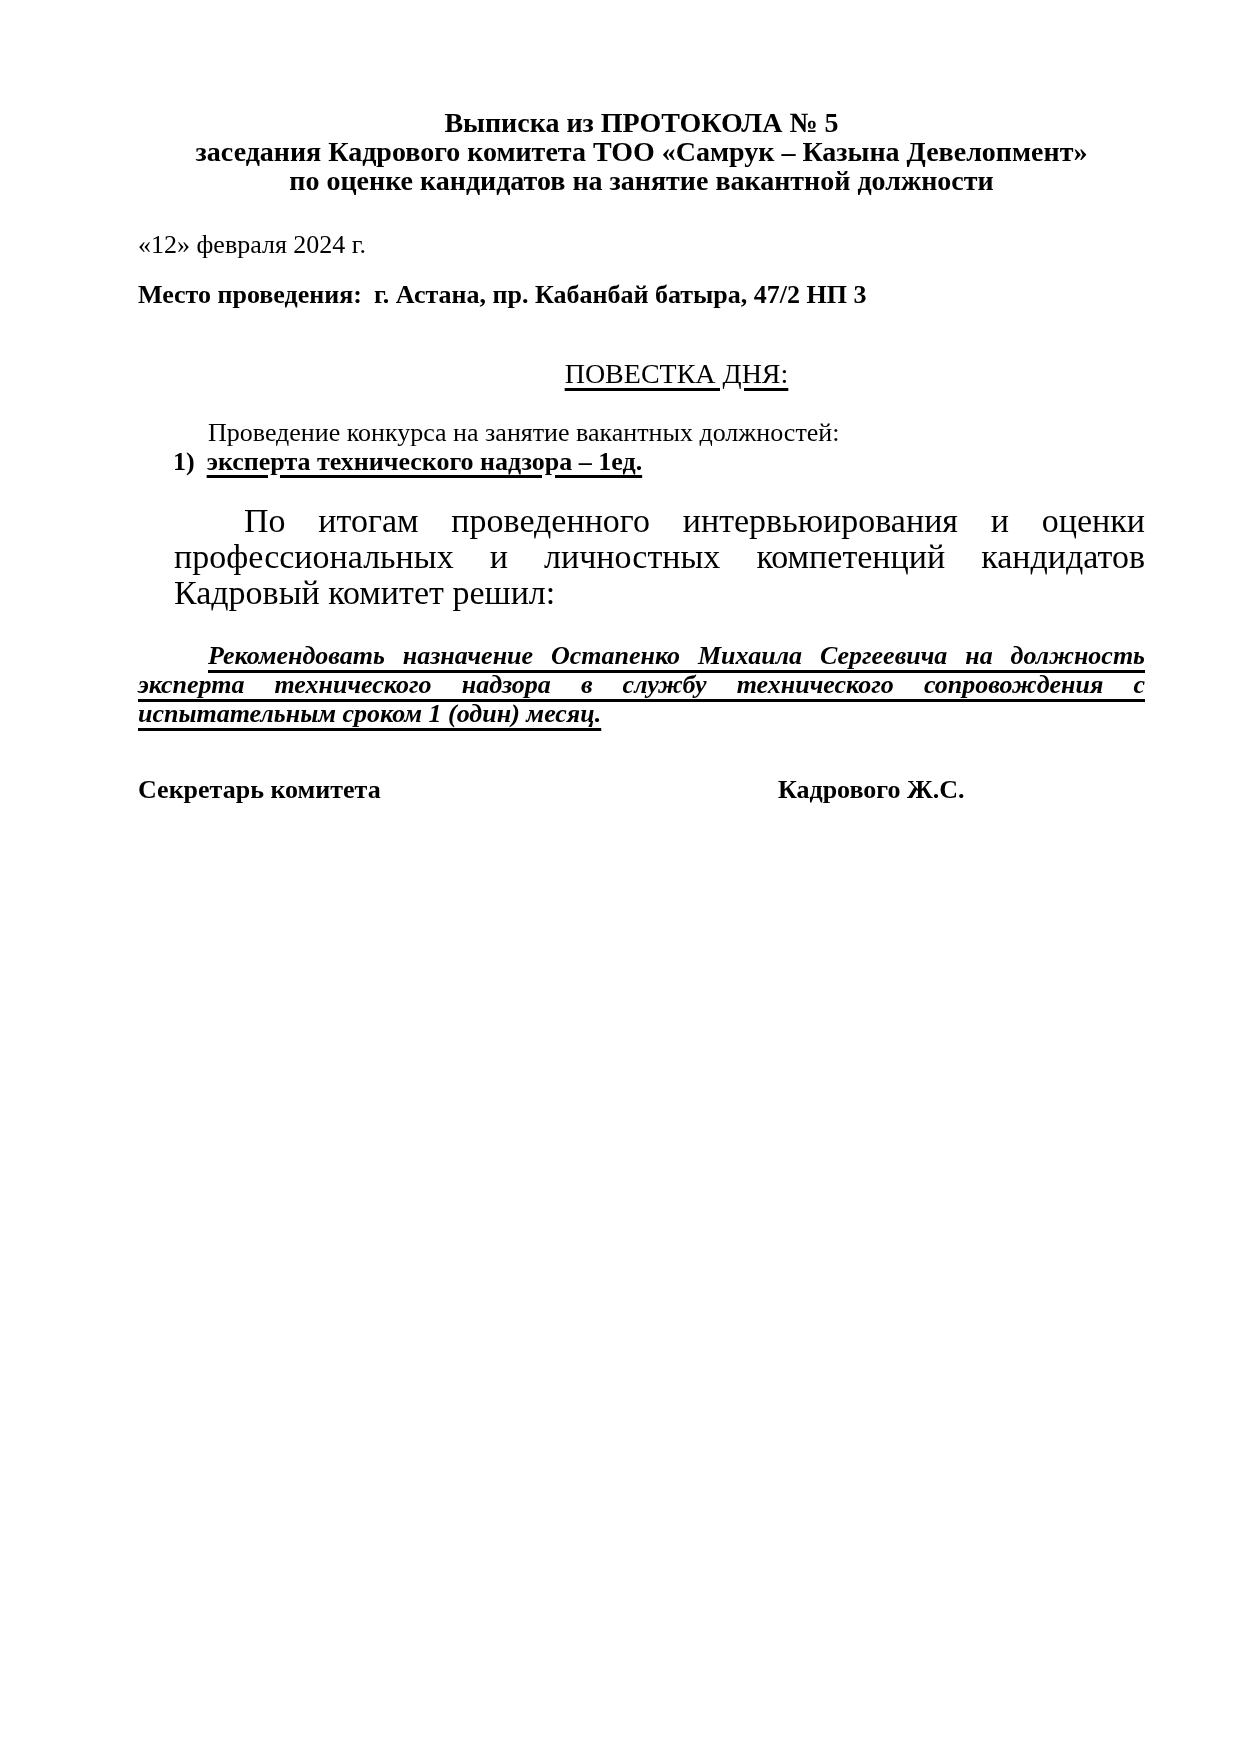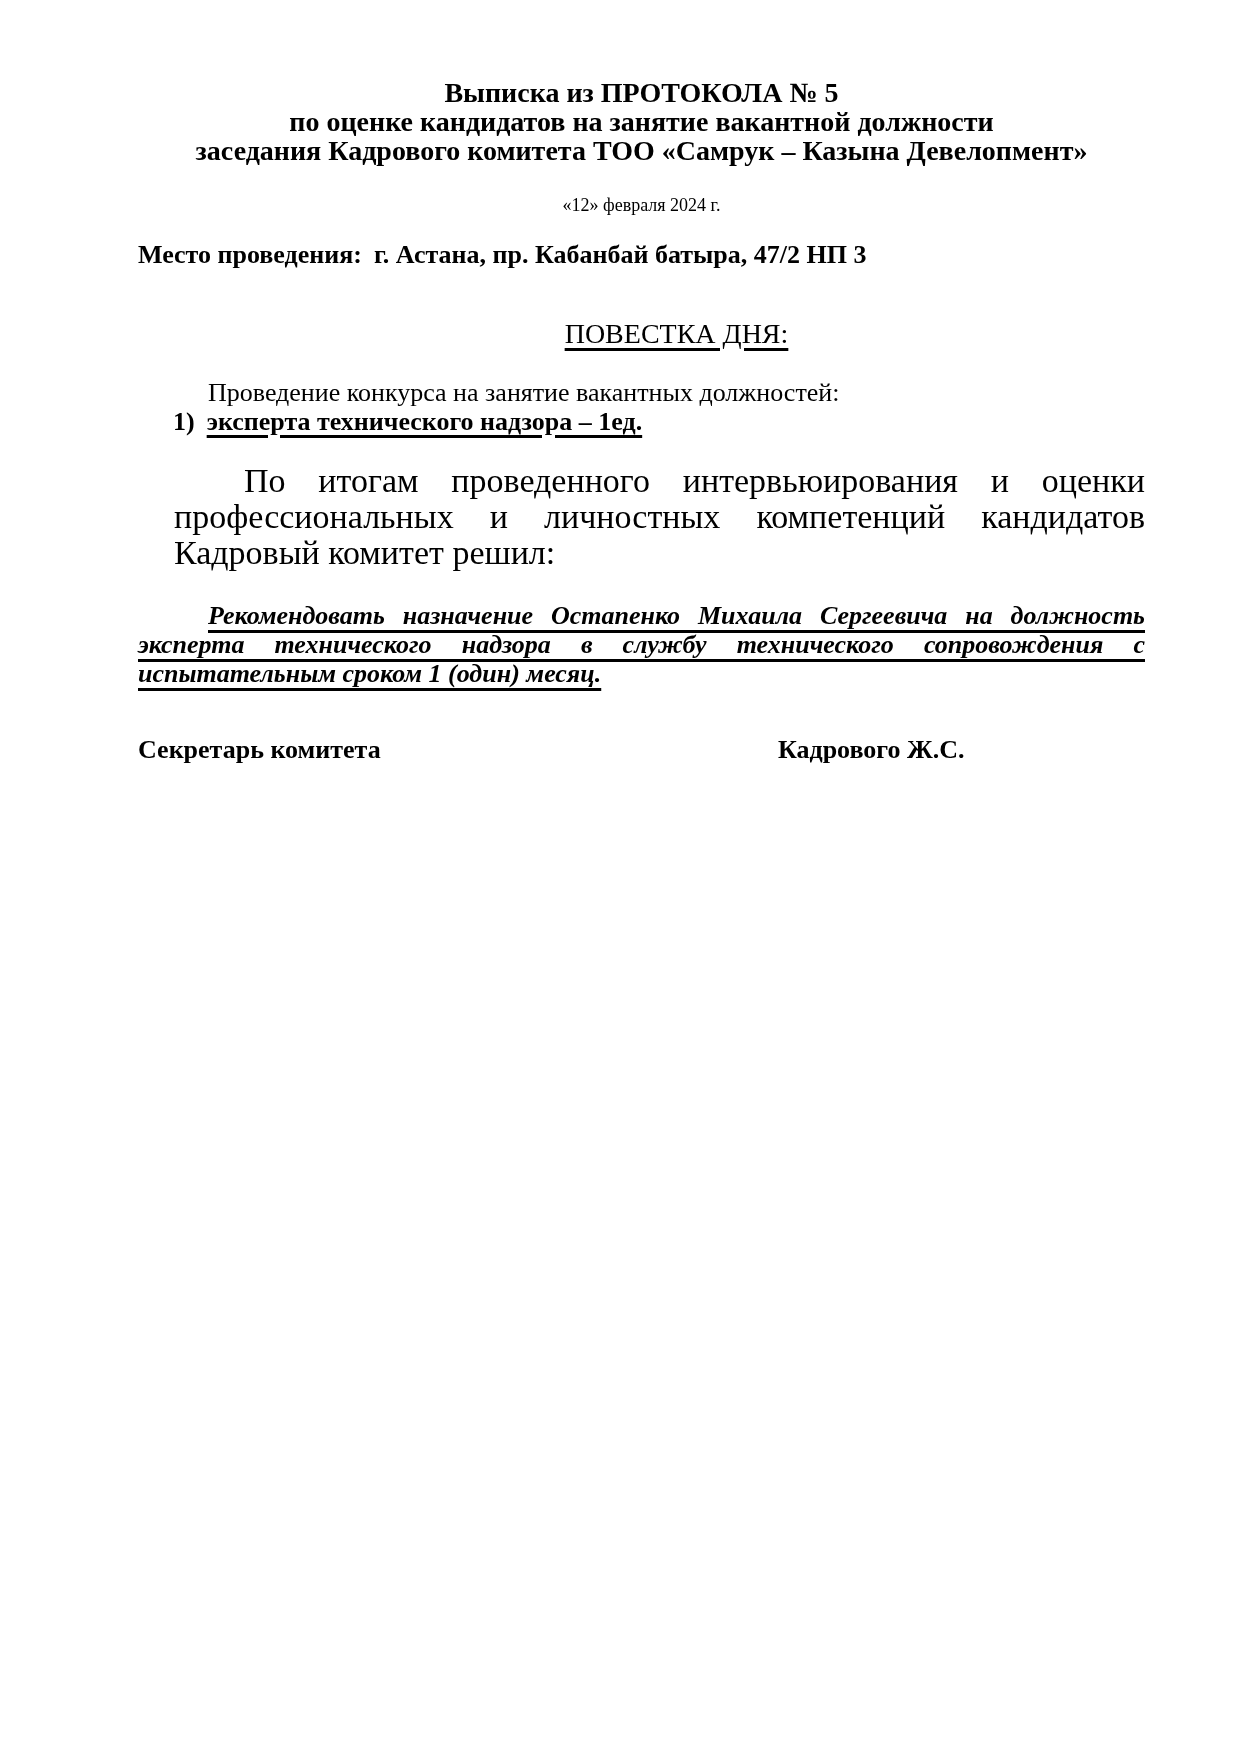--- a/index.html
+++ b/index.html
@@ -11,36 +11,35 @@
     height: 1753px;
     position: relative;
     font-family: "Liberation Serif", "DejaVu Serif", serif;
     color: #000000;
     overflow: hidden;
   }
   .page {
     width: 1240px;
     height: 1753px;
     background: #ffffff;
-    padding: 78px 95px 40px 138px;
+    padding: 108px 95px 40px 138px;
   }
   
   .doc-title {
     text-align: center;
     font-size: 28px;
     font-weight: bold;
     line-height: 29px;
   }
   .doc-title .t-line { display: block; }
   
   .date-line {
-    margin-top: 26px;
-    font-size: 18px;
+    margin-top: 36px;
+    font-size: 26px;
     line-height: 28px;
-    text-align: center;
   }
   
   .venue-line {
     margin-top: 22px;
     font-size: 26px;
     line-height: 28px;
   }
   .venue-label { font-weight: bold; }
   .venue-value { margin-left: 12px; font-weight: bold; }
   
@@ -111,22 +110,22 @@
   .signature-role { position: absolute; left: 0; top: 0; }
   .signature-name { position: absolute; left: 640px; top: 0; }
 </style>
 </head>
 <body>
 
 <div class="page">
 
   <div class="doc-title">
     <span class="t-line">Выписка из ПРОТОКОЛА № 5</span>
+    <span class="t-line">заседания Кадрового комитета ТОО «Самрук – Казына Девелопмент»</span>
     <span class="t-line">по оценке кандидатов на занятие вакантной должности</span>
-    <span class="t-line">заседания Кадрового комитета ТОО «Самрук – Казына Девелопмент»</span>
   </div>
 
   <div class="date-line">«12» февраля 2024 г.</div>
 
   <div class="venue-line">
     <span class="venue-label">Место проведения:</span><span class="venue-value">г. Астана, пр. Кабанбай батыра, 47/2 НП 3</span>
   </div>
 
   <div class="agenda-heading">
     <span class="u">ПОВЕСТКА ДНЯ:</span>

